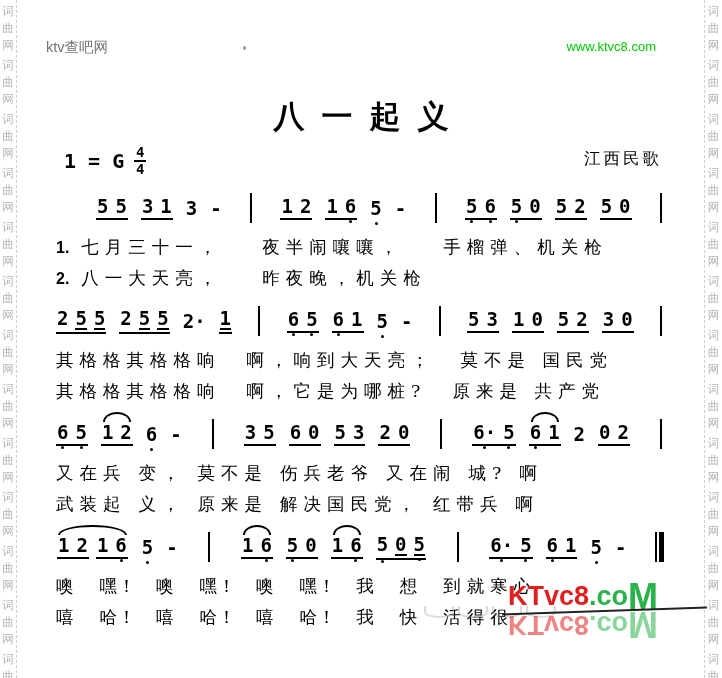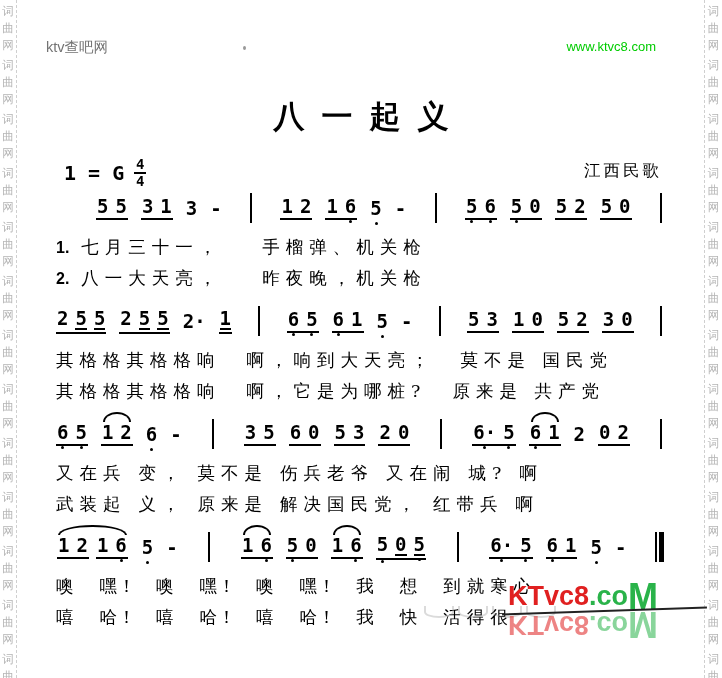--- a/index.html
+++ b/index.html
@@ -18,21 +18,21 @@
   .side span{display:block;}
   .side span.gap{margin-bottom:3px;}
   
   .site-left{position:absolute;left:46px;top:38px;color:#737373;
              font-family:"Liberation Sans",sans-serif;font-size:14.5px;text-decoration:none;}
   .site-right{position:absolute;right:66px;top:39px;color:#00cc00;
               font-family:"Liberation Sans",sans-serif;font-size:13px;text-decoration:none;}
   .speck{position:absolute;left:243px;top:46px;width:3px;height:4px;background:#999;border-radius:50%;}
   h1{position:absolute;left:0;right:0;top:96px;margin:0;text-align:center;
      font-size:31px;font-weight:bold;letter-spacing:17px;text-indent:17px;}
-  .keyrow{position:absolute;left:64px;right:56px;top:156px;height:36px;}
+  .keyrow{position:absolute;left:64px;right:56px;top:144px;height:36px;}
   .keysig{position:absolute;left:0;top:2px;font-weight:bold;font-size:20px;
           font-family:"DejaVu Sans Mono","Liberation Mono",monospace;display:flex;align-items:center;}
   .meter{display:inline-flex;flex-direction:column;align-items:center;margin-left:10px;
          font-size:14px;line-height:13px;font-weight:bold;}
   .meter .fracline{width:12px;height:2px;background:#000;margin:1px 0;}
   .credit{position:absolute;right:4px;top:4px;font-size:16.5px;letter-spacing:3px;}
   
   #score{position:absolute;left:56px;right:58px;top:192px;bottom:0;z-index:2;}
   .system{margin-bottom:11px;}
   .music{display:flex;align-items:center;justify-content:space-between;
@@ -221,20 +221,21 @@
           <span class="grp u">
             <span class="note">5</span>
             <span class="note">0</span>
           </span>
         </span>
         <span class="bar"></span>
       </div>
       <div class="lyrics">
         <span class="num">1.</span>
         <span class="cell">七月三十一，</span>
+        <span class="cell">夜半闹嚷嚷，</span>
         <span class="cell">手榴弹、机关枪</span>
       </div>
       <div class="lyrics">
         <span class="num">2.</span>
         <span class="cell">八一大天亮，</span>
         <span class="cell">昨夜晚，机关枪</span>
       </div>
     </div>
     <div class="system s1">
       <div class="music">

